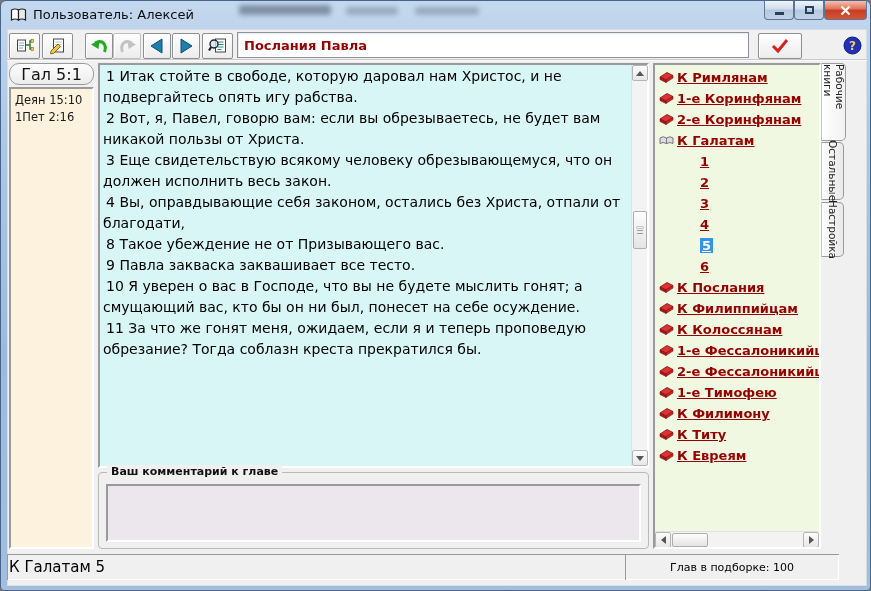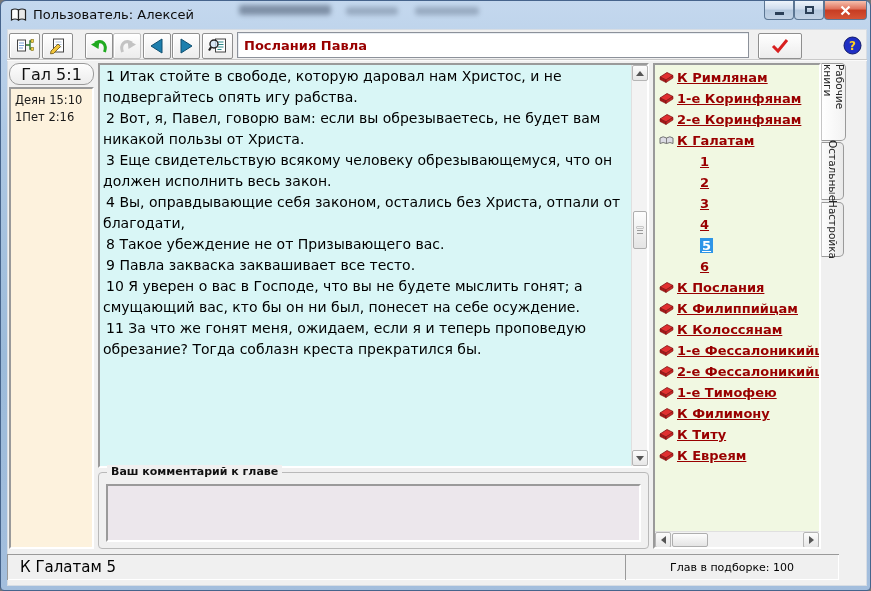--- a/index.html
+++ b/index.html
@@ -95,21 +95,21 @@
   #tabstrip { position:absolute; left:820px; top:62px; width:26px; }
   .vtab { position:absolute; left:0; width:23px; border:1px solid #9a9a9a; border-left:1px solid #c6c6c6;
     border-radius:0 5px 5px 0; background:linear-gradient(90deg,#fdfdfd,#e9e9e9);
     writing-mode:vertical-rl; font-size:10.5px; color:#222; display:flex; align-items:center; justify-content:center; }
   .vtab:nth-child(1) { top:0; height:78px; left:0; width:25px; background:linear-gradient(90deg,#ffffff,#f2f2f2); }
   .vtab:nth-child(2) { top:79px; height:58px; }
   .vtab:nth-child(3) { top:139px; height:55px; }
   
   .statusbox { position:absolute; top:553px; height:26px; background:#f0f0f0;
     box-shadow:inset 1px 1px 0 #9a9a9a, inset -1px -1px 0 #ffffff; display:flex; align-items:center; }
-  #status-left { left:6px; width:672px; font-size:15px; color:#000; padding-left:13px; }
+  #status-left { left:6px; width:672px; font-size:15px; color:#000; padding-left:2px; }
   #status-right { left:624px; width:214px; font-size:11px; color:#000; justify-content:center; }
 </style>
 </head>
 <body>
 
 <div id="window">
 
   <div id="titlebar">
     <svg id="title-icon" viewBox="0 0 17 15">
       <path d="M1.5 3 Q5 1 8.5 3 L8.5 13 Q5 11 1.5 13 Z" fill="#fdfdfd" stroke="#222" stroke-width="1.2"></path>

